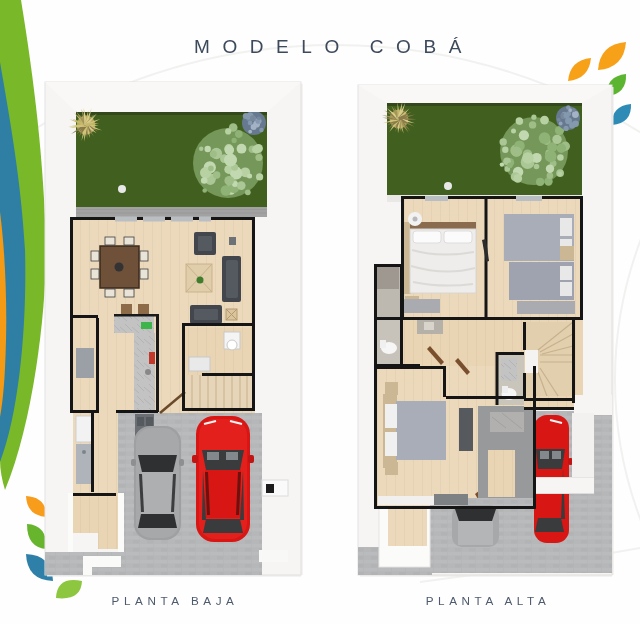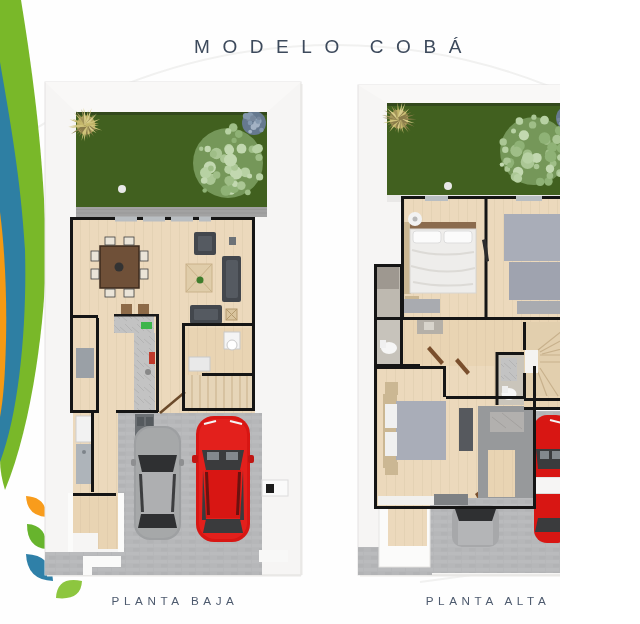--- a/index.html
+++ b/index.html
@@ -1,16 +1,16 @@
 <!DOCTYPE html>
 <html><head>
 <meta charset="utf-8">
 <style>
   html,body{margin:0;padding:0;background:#ffffff;}
-  #stage{width:560px;height:624px;position:relative;overflow:hidden;background:#3b82f6;
+  #stage{width:640px;height:624px;position:relative;overflow:hidden;background:#3b82f6;
     font-family:"Liberation Sans",sans-serif;}
   svg{display:block}
 </style>
 </head>
 <body>
 <div id="stage">
 <svg width="640" height="624" viewBox="0 0 640 624">
 <defs>
   <pattern id="paver" width="14" height="8" patternUnits="userSpaceOnUse">
     <rect width="14" height="8" fill="#b6b7b9"></rect>

